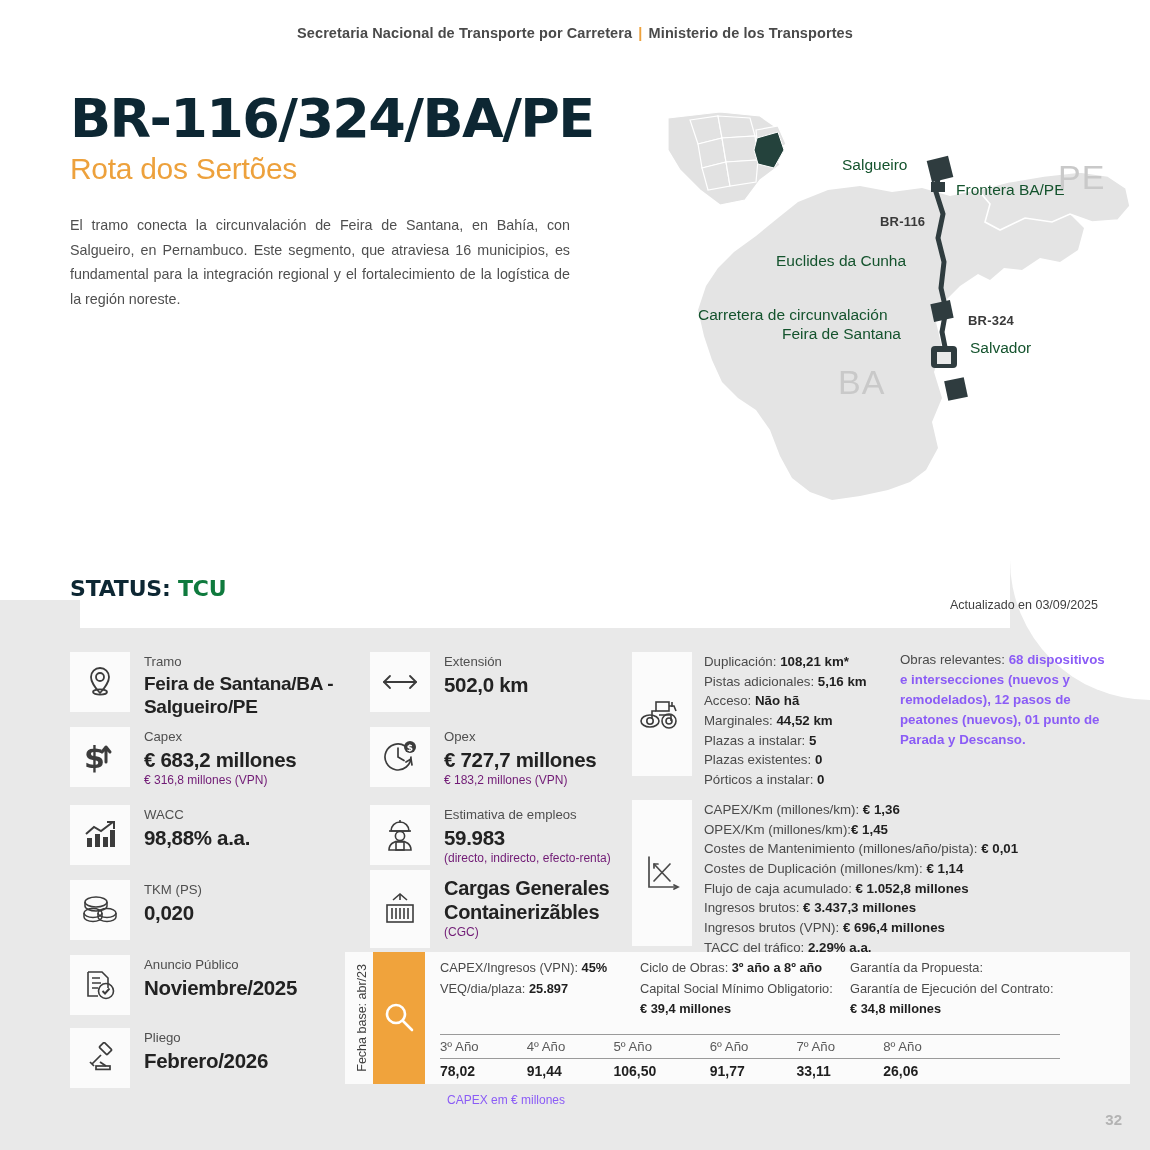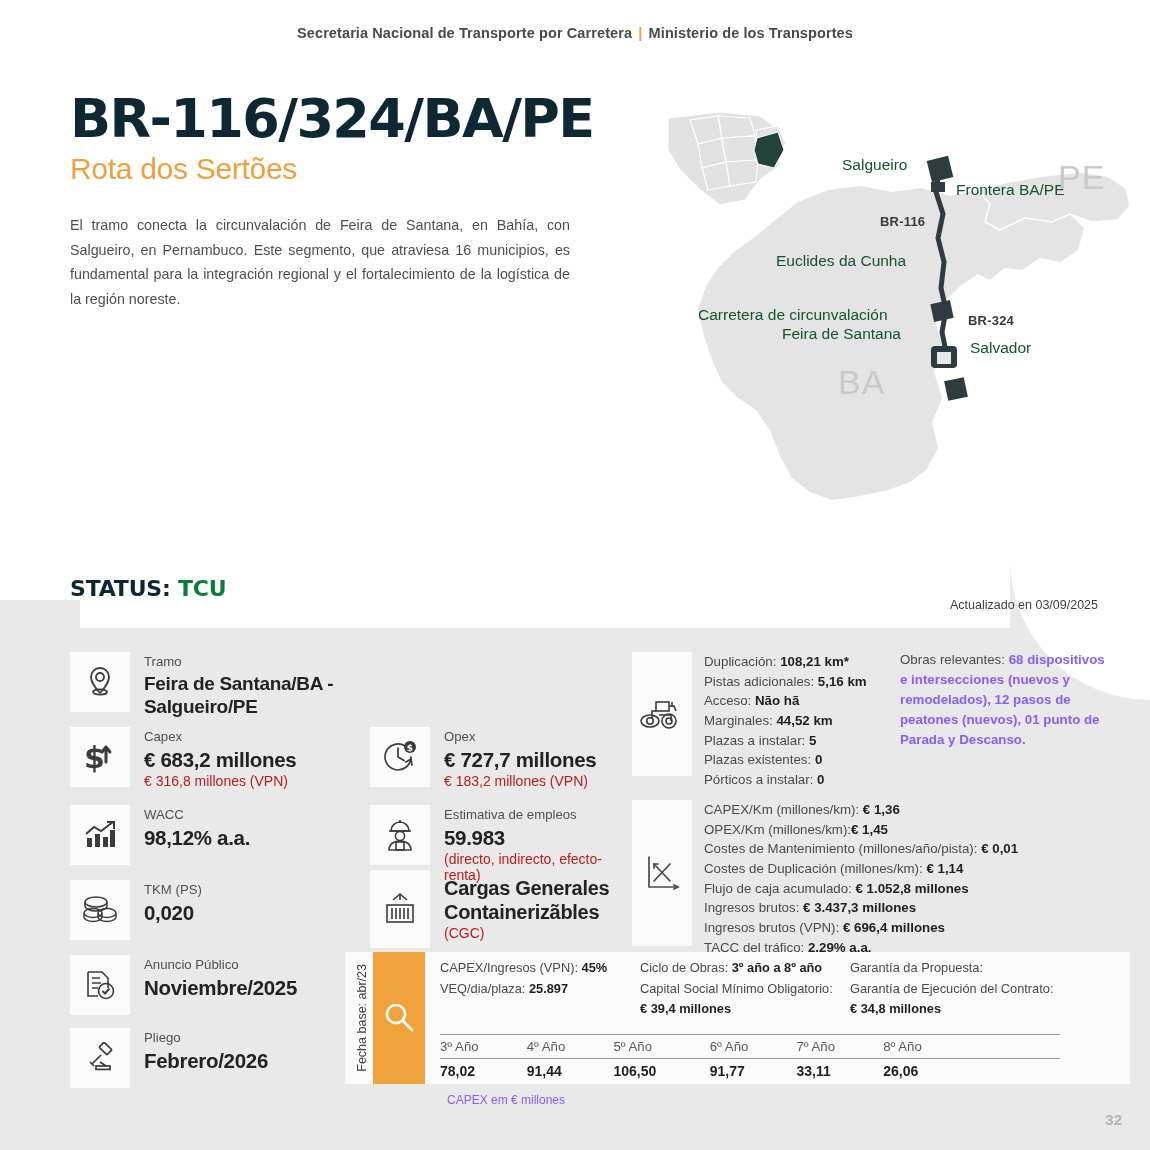--- a/index.html
+++ b/index.html
@@ -111,21 +111,21 @@
   }
   .icon-box.tall { height: 78px; }
   .icon-box svg { display: block; }
   .card-text { margin-left: 14px; padding-top: 2px; }
   .card-label { font-size: 13.2px; color: #4f4f4f; line-height: 1.25; }
   .card-value {
     font-size: 19px; font-weight: bold; color: #222; line-height: 1.22;
     letter-spacing: -0.3px; margin-top: 1px;
   }
   .card-value.big { font-size: 20.5px; }
-  .card-sub { font-size: 14px; color: #b91c1c; margin-top: 1px; }
+  .card-sub { font-size: 12px; color: #701a75; margin-top: 1px; }
 
   
   .info-block { position: absolute; z-index: 5; }
   .info-line { font-size: 13.3px; color: #4a4a4a; line-height: 1.48; white-space: nowrap; }
   .info-line b { color: #1f1f1f; }
   .info-para { font-size: 13.3px; color: #4a4a4a; line-height: 1.5; }
   .info-para b { color: #8b5cf6; }
 
   
   .bottom-panel {
@@ -292,21 +292,21 @@
         <rect x="4" y="18" width="5" height="9" fill="#3c3c3c"></rect>
         <rect x="12" y="14" width="5" height="13" fill="#3c3c3c"></rect>
         <rect x="20" y="17" width="5" height="10" fill="#3c3c3c"></rect>
         <rect x="27" y="10" width="5" height="17" fill="#3c3c3c"></rect>
         <path d="M3 14 L11 7 L18 11 L30 2" stroke="#3c3c3c" stroke-width="2" fill="none"></path>
         <path d="M24 2 L31 2 L31 9" stroke="#3c3c3c" stroke-width="2" fill="none"></path>
       </svg>
     </div>
     <div class="card-text">
       <div class="card-label">WACC</div>
-      <div class="card-value big">98,12% a.a.</div>
+      <div class="card-value big">98,88% a.a.</div>
     </div>
   </div>
 
   <div class="card-row" style="left:70px; top:880px; width:280px;">
     <div class="icon-box">
       <svg width="36" height="32" viewBox="0 0 36 32" fill="none" stroke="#3c3c3c" stroke-width="1.5">
         <ellipse cx="14" cy="8" rx="11" ry="5"></ellipse>
         <path d="M3 8v4c0 2.8 5 5 11 5s11-2.2 11-5V8"></path>
         <ellipse cx="11" cy="19" rx="9" ry="4.4"></ellipse>
         <path d="M2 19v4c0 2.4 4 4.4 9 4.4s9-2 9-4.4v-4"></path>
@@ -345,20 +345,33 @@
         <rect x="12" y="24" width="14" height="3.4"></rect>
         <path d="M16 20 L22 24"></path>
       </svg>
     </div>
     <div class="card-text">
       <div class="card-label">Pliego</div>
       <div class="card-value big">Febrero/2026</div>
     </div>
   </div>
 
+  <div class="card-row" style="left:370px; top:652px; width:250px;">
+    <div class="icon-box">
+      <svg width="38" height="20" viewBox="0 0 38 20" fill="none" stroke="#3c3c3c" stroke-width="1.8" stroke-linecap="round" stroke-linejoin="round">
+        <path d="M3 10h32"></path>
+        <path d="M9 4 L3 10 L9 16"></path>
+        <path d="M29 4 L35 10 L29 16"></path>
+      </svg>
+    </div>
+    <div class="card-text">
+      <div class="card-label">Extensión</div>
+      <div class="card-value big">502,0 km</div>
+    </div>
+  </div>
 
   <div class="card-row" style="left:370px; top:727px; width:250px;">
     <div class="icon-box">
       <svg width="36" height="34" viewBox="0 0 36 34" fill="none" stroke="#3c3c3c" stroke-width="1.7">
         <path d="M29 17a13 13 0 1 1-6-11" stroke-linecap="round"></path>
         <path d="M24 22 L29 19 L30 25" stroke-linecap="round" stroke-linejoin="round"></path>
         <path d="M16 8v9l6 3.5" stroke-linecap="round"></path>
         <circle cx="28" cy="7" r="6" fill="#3c3c3c" stroke="none"></circle>
         <text x="28" y="11" font-family="DejaVu Sans, sans-serif" font-size="9" font-weight="bold" fill="#fff" text-anchor="middle" stroke="none">$</text>
       </svg>

